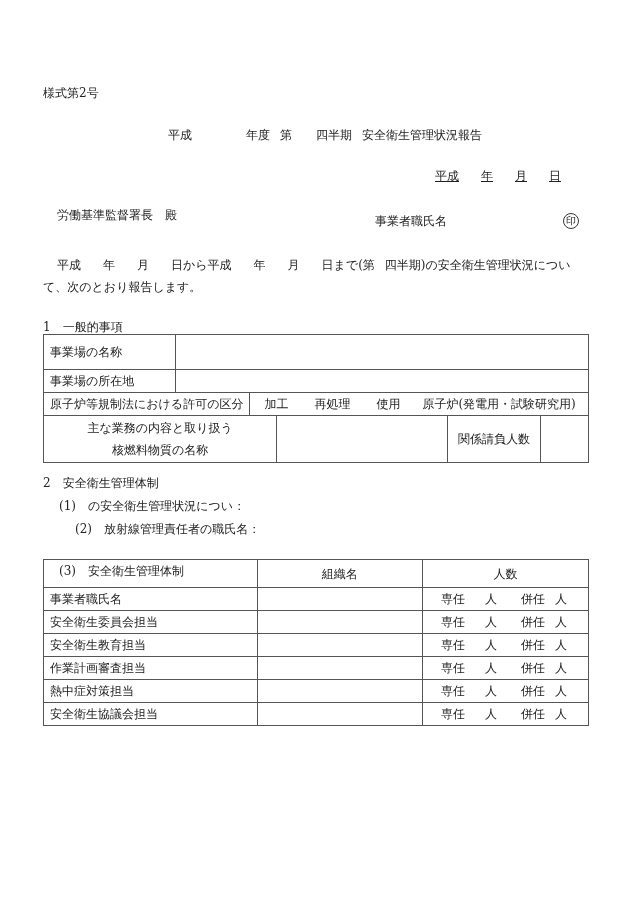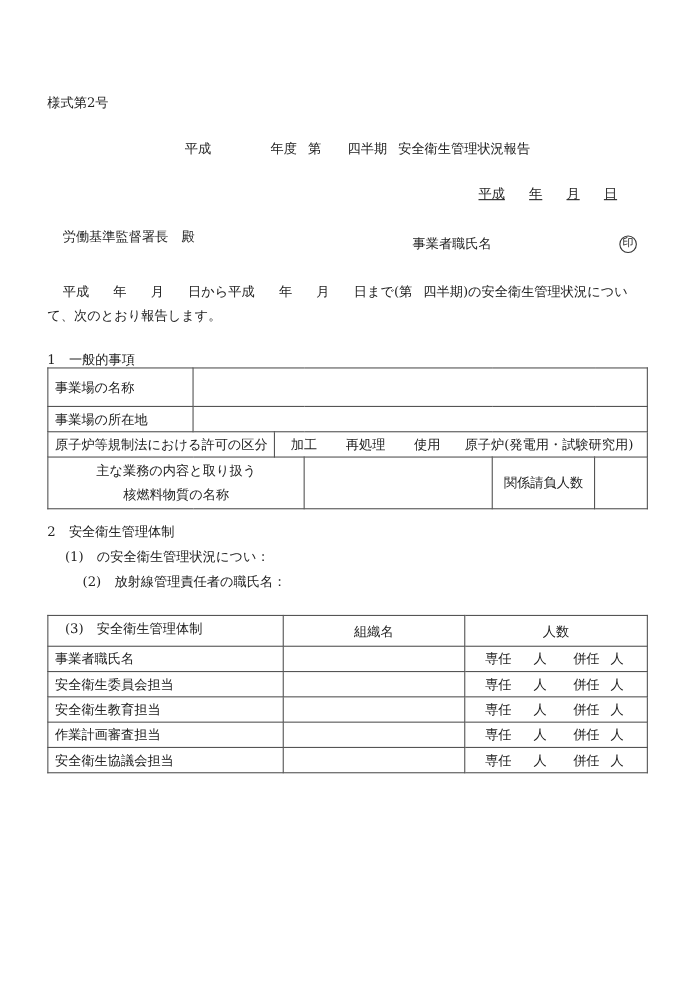--- a/index.html
+++ b/index.html
@@ -117,19 +117,24 @@
   <tr style="height:23px;">
     <td>安全衛生教育担当</td>
     <td></td>
     <td style="padding-left:18px;"><span>専任</span><span class="sp" style="width:20px;"></span><span>人</span><span class="sp" style="width:24px;"></span><span>併任</span><span class="sp" style="width:10px;"></span><span>人</span></td>
   </tr>
   <tr style="height:23px;">
     <td>作業計画審査担当</td>
     <td></td>
     <td style="padding-left:18px;"><span>専任</span><span class="sp" style="width:20px;"></span><span>人</span><span class="sp" style="width:24px;"></span><span>併任</span><span class="sp" style="width:10px;"></span><span>人</span></td>
   </tr>
+  <tr style="height:23px;">
+    <td>熱中症対策担当</td>
+    <td></td>
+    <td style="padding-left:18px;"><span>専任</span><span class="sp" style="width:20px;"></span><span>人</span><span class="sp" style="width:24px;"></span><span>併任</span><span class="sp" style="width:10px;"></span><span>人</span></td>
+  </tr>
   <tr style="height:23px;margin-top:18px;">
     <td>安全衛生協議会担当</td>
     <td></td>
     <td style="padding-left:18px;"><span>専任</span><span class="sp" style="width:20px;"></span><span>人</span><span class="sp" style="width:24px;"></span><span>併任</span><span class="sp" style="width:10px;"></span><span>人</span></td>
   </tr>
 </tbody>
   </table>
 
 </body></html>

